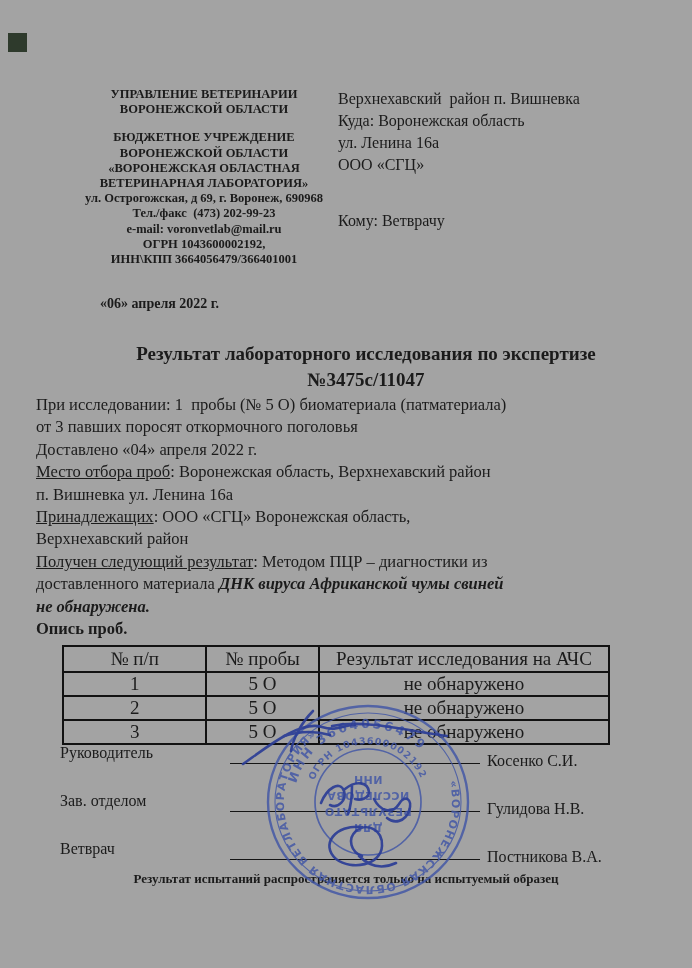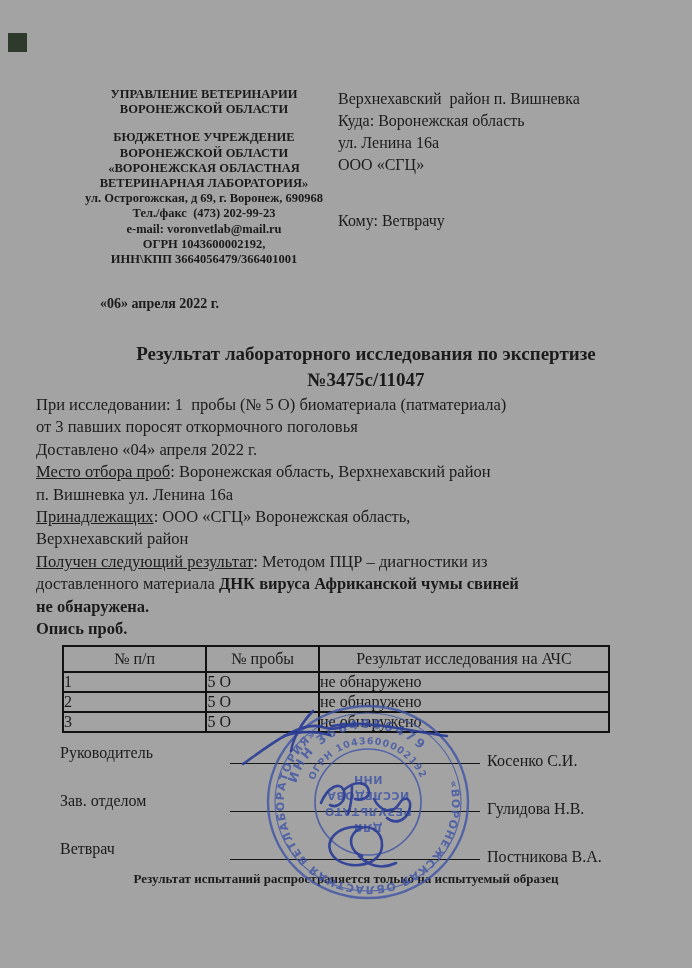--- a/index.html
+++ b/index.html
@@ -22,25 +22,25 @@
   .recipient-attn{margin-top:34px;}
 
   .date-line{position:absolute;left:100px;top:296px;font-size:14px;font-weight:bold;}
 
   .doc-title{position:absolute;left:0;top:341px;width:692px;text-align:center;
     font-size:19px;font-weight:bold;line-height:26px;padding-left:20px;}
 
   .body-block{position:absolute;left:36px;top:394px;width:628px;
     font-size:16.5px;line-height:22.4px;}
   .u{text-decoration:underline;}
-  .emphasis{font-weight:bold;}
+  .emphasis{font-weight:bold;font-style:italic;}
   .bold{font-weight:bold;}
 
   table.samples{position:absolute;left:62px;top:645px;width:548px;
-    border-collapse:collapse;font-size:16px;}
+    border-collapse:collapse;font-size:19px;text-align:center;}
   table.samples th, table.samples td{
     border:2px solid #121212;font-weight:normal;padding:0;}
   table.samples th{height:24px;}
   table.samples td{height:18px;}
   .col-npp{width:144px;}
   .col-sample{width:112px;}
   .col-result{width:292px;}
 
   .sig-row{position:absolute;left:60px;width:600px;font-size:16px;}
   .sig-role{position:absolute;left:0;top:0;}

